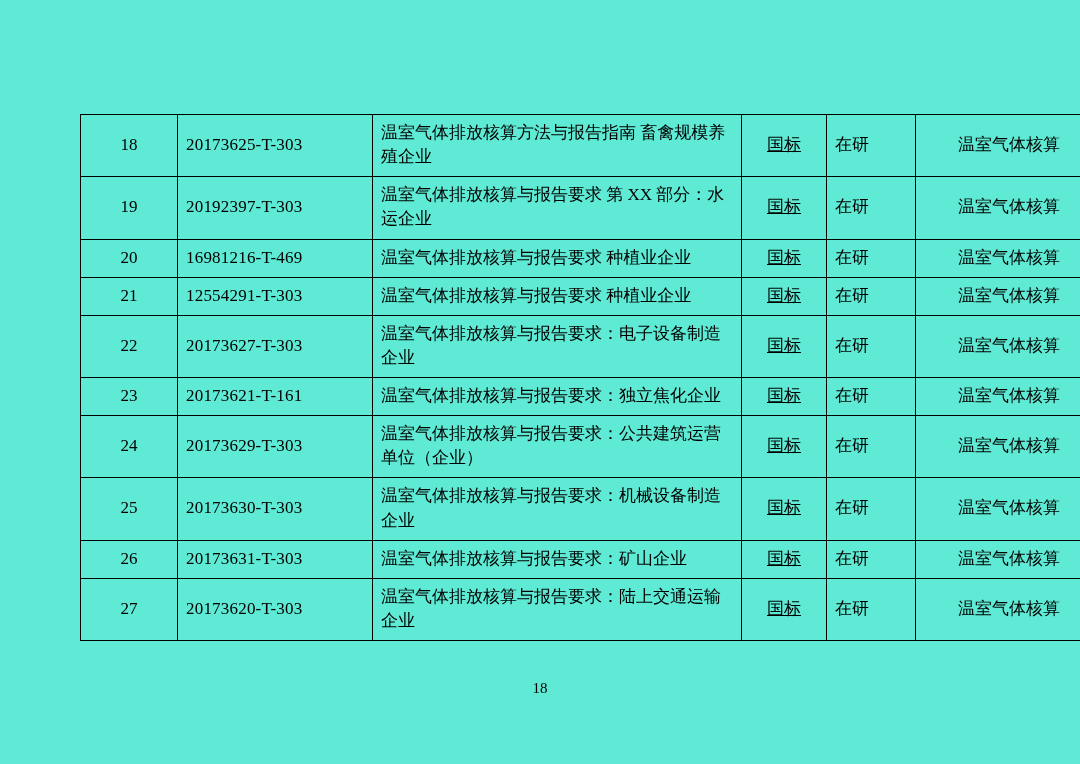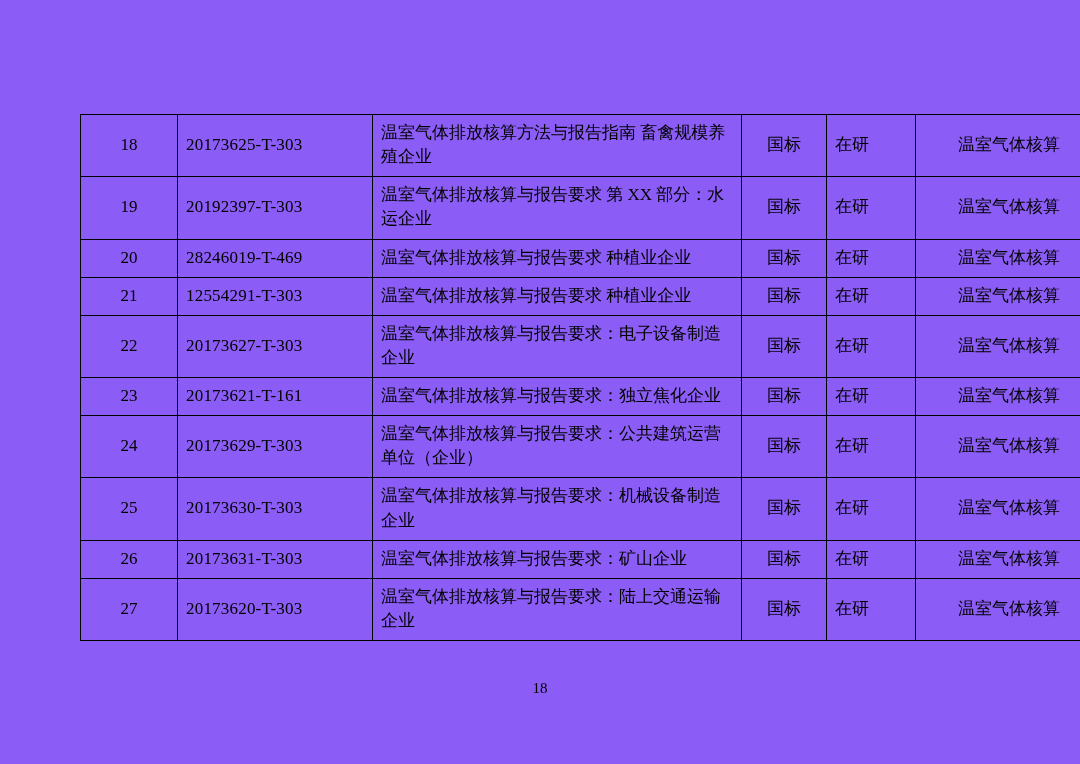--- a/index.html
+++ b/index.html
@@ -14,21 +14,21 @@
     color: #000000;
     position: relative;
     overflow: hidden;
   }
   .page {
     position: absolute;
     left: 0;
     top: 0;
     width: 1080px;
     height: 764px;
-    background: #8b5cf6;
+    background: #5eead4;
   }
   .table-wrap {
     position: absolute;
     left: 80px;
     top: 114px;
     width: 920px;
   }
   table.std-table {
     border-collapse: collapse;
     width: 920px;
@@ -53,20 +53,21 @@
     letter-spacing: 0.2px;
   }
   td.col-name {
     width: 352px;
     text-align: left;
     padding-left: 10px;
   }
   td.col-type {
     width: 68px;
     text-align: center;
+    text-decoration: underline;
   }
   td.col-status {
     width: 72px;
   }
   td.col-category {
     width: 170px;
     text-align: center;
   }
   .cn {
     font-family: "Liberation Serif", "DejaVu Serif", serif;
@@ -103,21 +104,21 @@
           <td class="col-no">19</td>
           <td class="col-code">20192397-T-303</td>
           <td class="col-name cn">温室气体排放核算与报告要求 第 XX 部分：水运企业</td>
           <td class="col-type cn">国标</td>
           <td class="col-status cn">在研</td>
           <td class="col-category cn">温室气体核算</td>
         </tr>
 
         <tr>
           <td class="col-no">20</td>
-          <td class="col-code">28246019-T-469</td>
+          <td class="col-code">16981216-T-469</td>
           <td class="col-name cn">温室气体排放核算与报告要求 种植业企业</td>
           <td class="col-type cn">国标</td>
           <td class="col-status cn">在研</td>
           <td class="col-category cn">温室气体核算</td>
         </tr>
 
         <tr>
           <td class="col-no">21</td>
           <td class="col-code">12554291-T-303</td>
           <td class="col-name cn">温室气体排放核算与报告要求 种植业企业</td>

